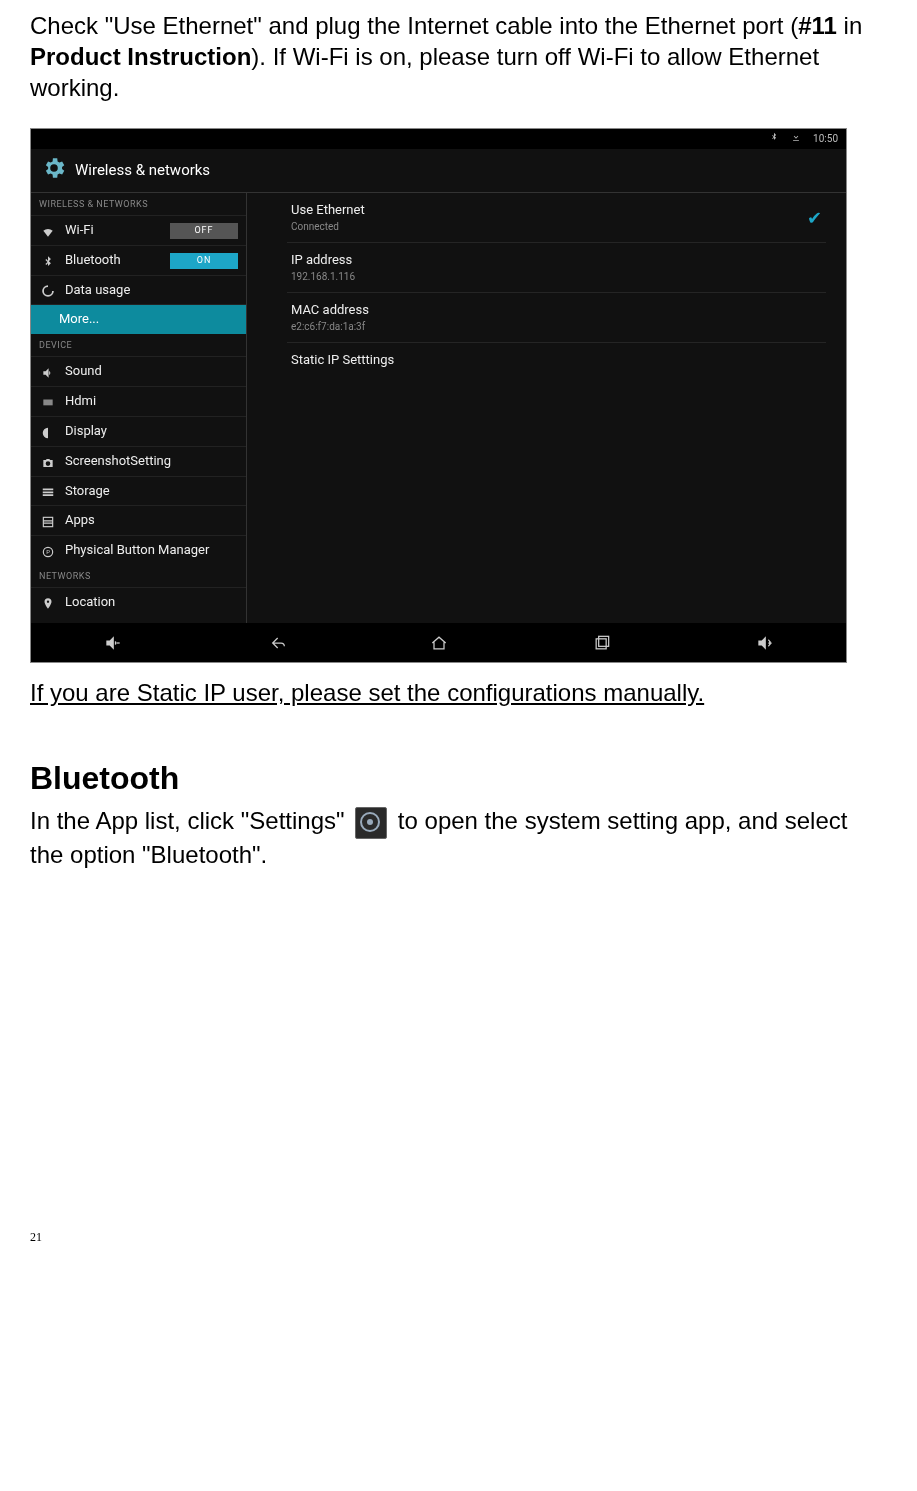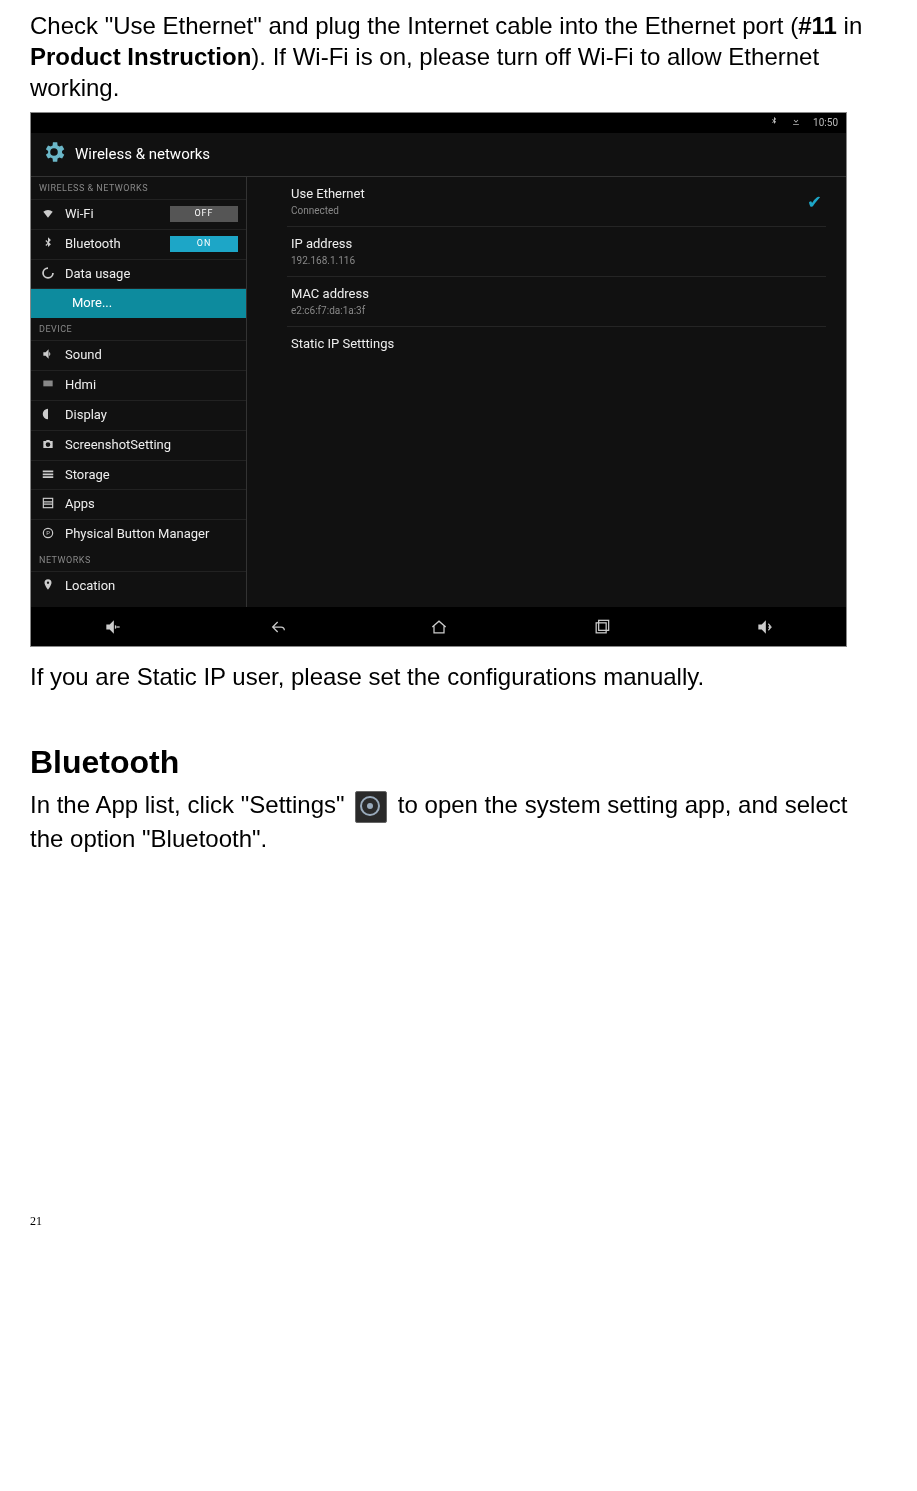--- a/index.html
+++ b/index.html
@@ -16,21 +16,21 @@
     line-height: 1.3;
   }
   .bold { font-weight: bold; }
   .heading {
     font-size: 32px;
     font-weight: bold;
     margin-top: 50px;
     margin-bottom: 5px;
   }
   .screenshot {
-    margin-top: 0;
+    margin-top: 16px;
     width: 815px;
     background: #000;
     color: #fff;
     font-family: "Roboto", "DejaVu Sans", sans-serif;
     font-size: 12px;
     border: 1px solid #888;
   }
   .statusbar {
     display: flex;
     justify-content: flex-end;
@@ -64,21 +64,21 @@
     flex-direction: column;
   }
   .section-label {
     font-size: 9px;
     color: #888;
     letter-spacing: 0.5px;
     padding: 6px 8px 4px 8px;
   }
   .sidebar-item {
     display: flex;
-    align-items: flex-start;
+    align-items: flex-end;
     padding: 6px 8px;
     border-top: 1px solid #222;
     gap: 8px;
     font-size: 13px;
     color: #eee;
     justify-content: flex-start;
     position: relative;
   }
   .sidebar-item .icon-slot {
     width: 18px;
@@ -140,20 +140,21 @@
   .nav-icon {
     color: #ccc;
     width: 22px;
     height: 22px;
     display: inline-flex;
     align-items: center;
     justify-content: center;
   }
   .after-shot {
     margin-top: 14px;
+    text-decoration: underline;
   }
   .settings-inline-icon {
     display: inline-block;
     width: 30px;
     height: 30px;
     vertical-align: middle;
     background: #2a2a2a;
     border: 1px solid #666;
     border-radius: 2px;
     position: relative;
@@ -232,21 +233,21 @@
 
         <div class="sidebar-item">
           <span class="icon-slot">
             <svg width="14" height="14" viewBox="0 0 24 24">
                 <path fill="#ccc" d="M12 2a10 10 0 1010 10h-3a7 7 0 11-7-7V2z"></path>
               </svg>
           </span>
           <span>Data usage</span>
         </div>
 
-        <div class="sidebar-item selected" style="padding-left:41px;">
+        <div class="sidebar-item selected" style="padding-left:28px;">
           <span>More...</span>
         </div>
 
         <div class="section-label">DEVICE</div>
 
         <div class="sidebar-item">
           <span class="icon-slot">
             <svg width="14" height="14" viewBox="0 0 24 24">
                 <path fill="#ccc" d="M4 9v6h4l5 5V4L8 9H4zm12 3a4 4 0 00-2-3.5v7A4 4 0 0016 12z"></path>
               </svg>

